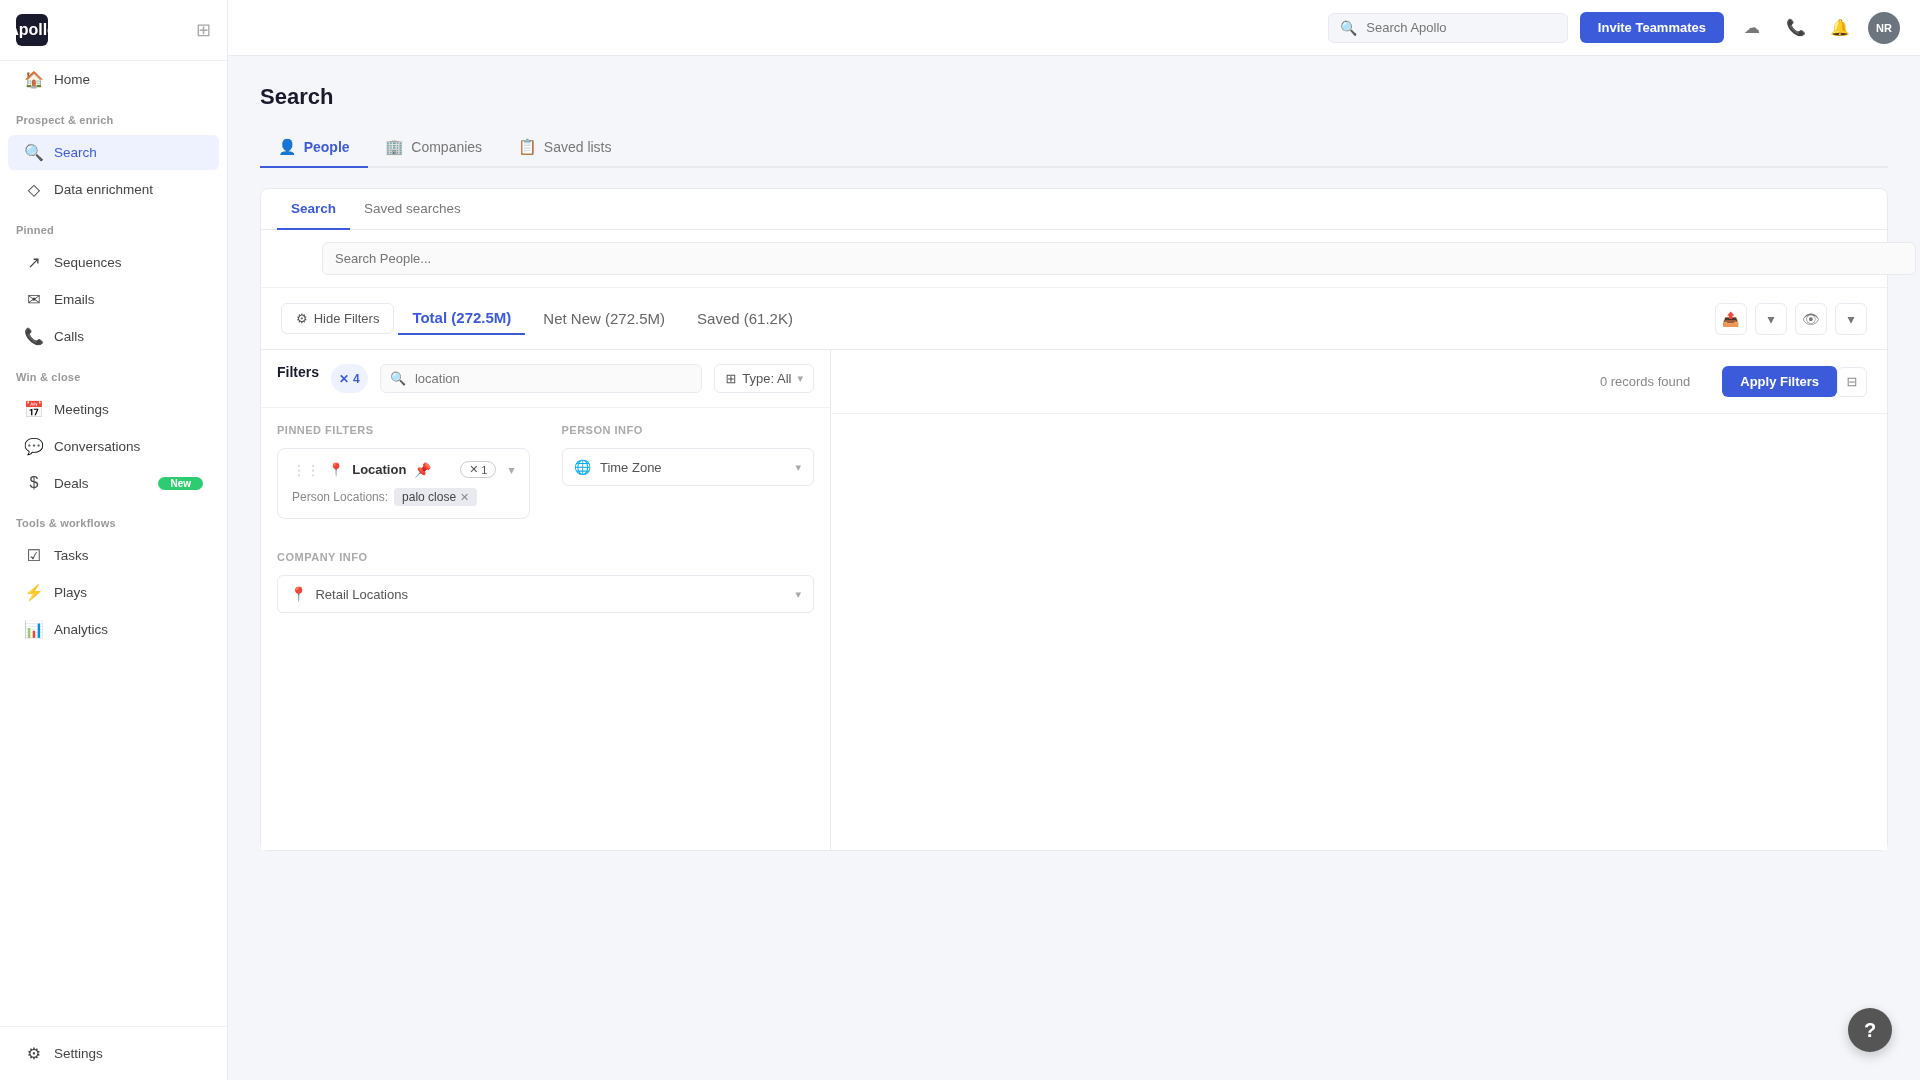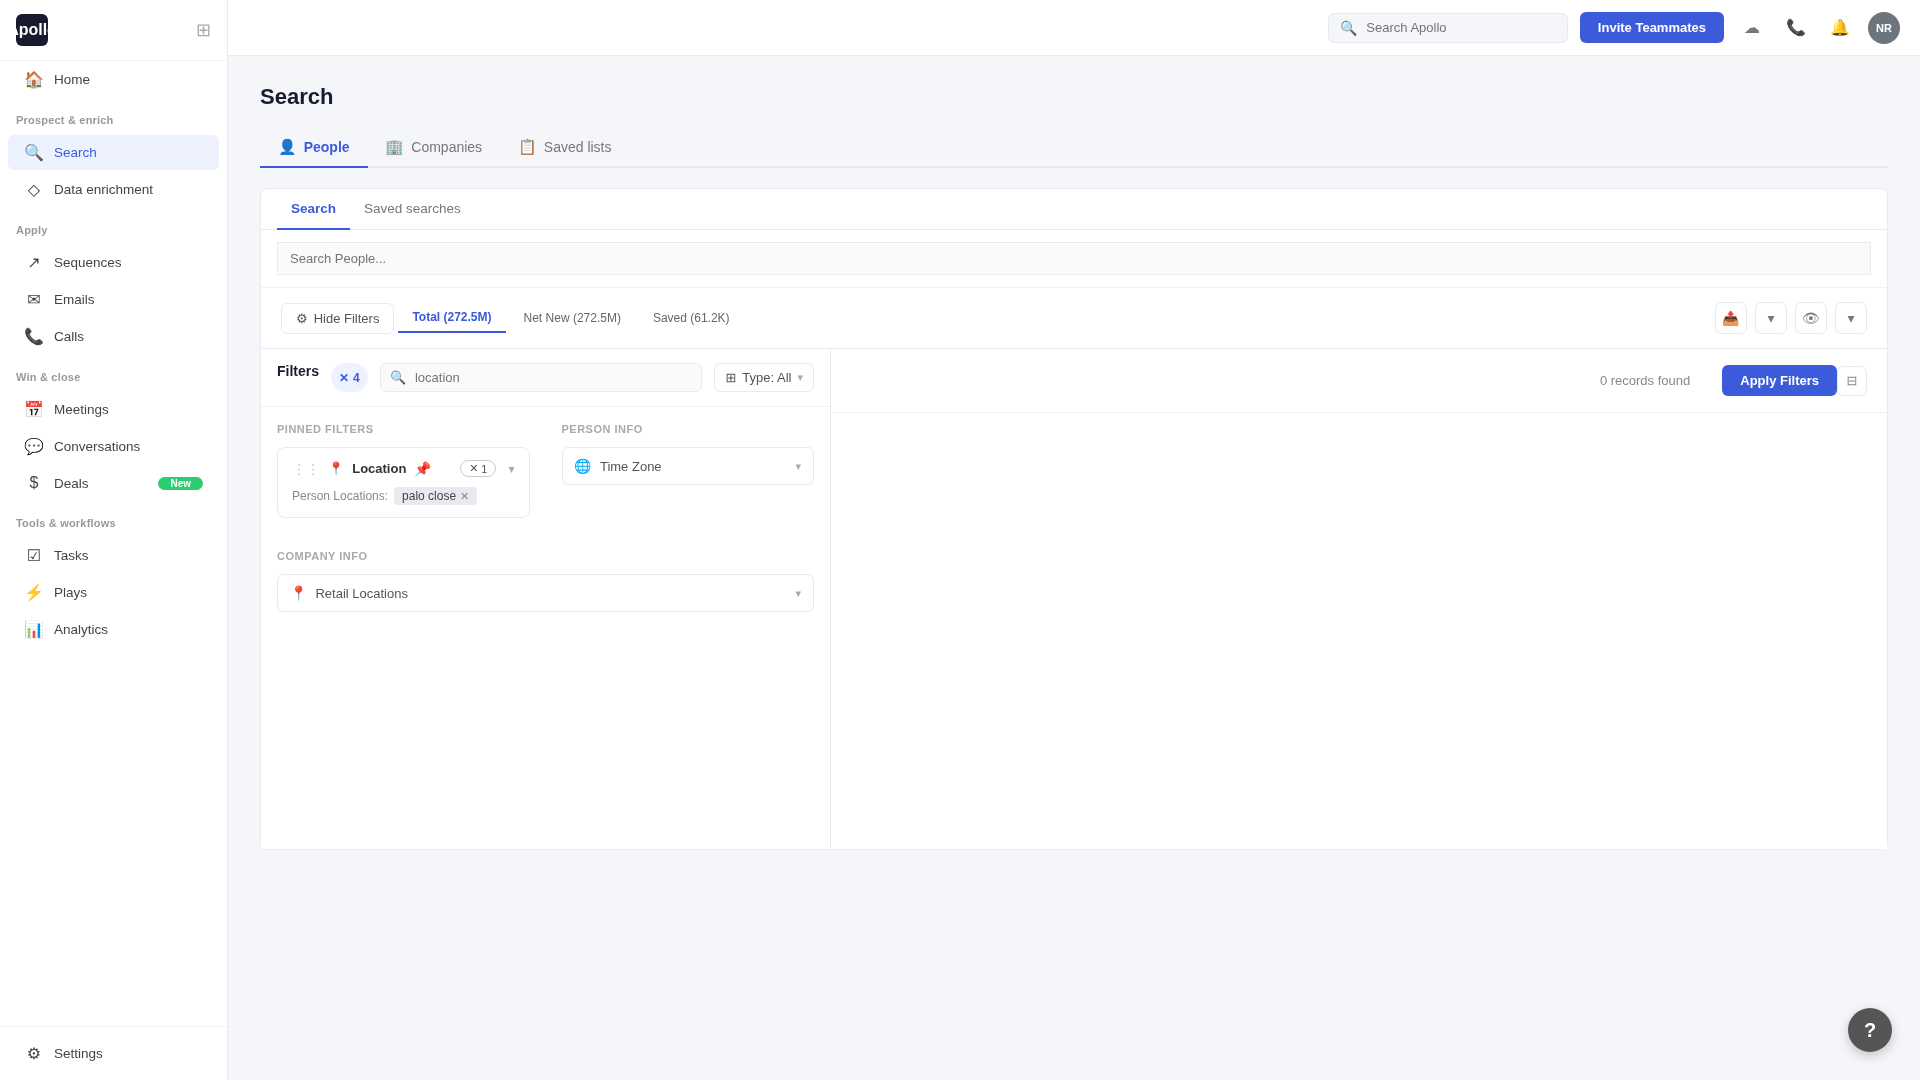--- a/index.html
+++ b/index.html
@@ -141,35 +141,36 @@
       border-bottom: 2px solid transparent;
       margin-bottom: -1px;
     }
     .search-subtab.active { color: #3b5bdb; border-bottom-color: #3b5bdb; font-weight: 600; }
 
     .search-input-row {
       padding: 12px 16px;
       border-bottom: 1px solid #f0f0f5;
     }
     .search-people-input {
-      width: 100%; border: 1px solid #e8eaf0; border-radius: 0;
+      width: 100%; border: 1px solid #e8eaf0; border-radius: 6px;
       padding: 8px 12px; font-size: 13px; outline: none; color: #555;
       background: #fafafa;
+      margin-left: 45px;
     }
 
     .results-topbar {
       display: flex; align-items: center; justify-content: space-between;
       padding: 14px 20px;
       border-bottom: 1px solid #e8eaf0;
       background: #fff;
     }
     .results-tabs { display: flex; align-items: center; gap: 4px; }
     .result-tab {
       padding: 7px 14px; border-radius: 6px;
-      cursor: pointer; font-size: 12px; color: #666;
+      cursor: pointer; font-size: 15px; color: #666;
     }
     .result-tab.active { color: #3b5bdb; font-weight: 600; border-bottom: 2px solid #3b5bdb; border-radius: 0; }
     .hide-filters-btn {
       display: flex; align-items: center; gap: 6px;
       padding: 7px 14px; border: 1px solid #e8eaf0;
       border-radius: 6px; cursor: pointer; font-size: 13px; color: #555;
       background: white;
     }
     .results-actions { display: flex; align-items: center; gap: 8px; }
     .icon-btn {
@@ -341,21 +342,21 @@
   <div class="sidebar-section-label">Prospect &amp; enrich</div>
   <div class="sidebar-item active">
     <span class="icon">🔍</span>
     <span>Search</span>
   </div>
   <div class="sidebar-item">
     <span class="icon">◇</span>
     <span>Data enrichment</span>
   </div>
 
-  <div class="sidebar-section-label">Apply</div>
+  <div class="sidebar-section-label">Pinned</div>
   <div class="sidebar-item">
     <span class="icon">↗</span>
     <span>Sequences</span>
   </div>
   <div class="sidebar-item">
     <span class="icon">✉</span>
     <span>Emails</span>
   </div>
   <div class="sidebar-item">
     <span class="icon">📞</span>

